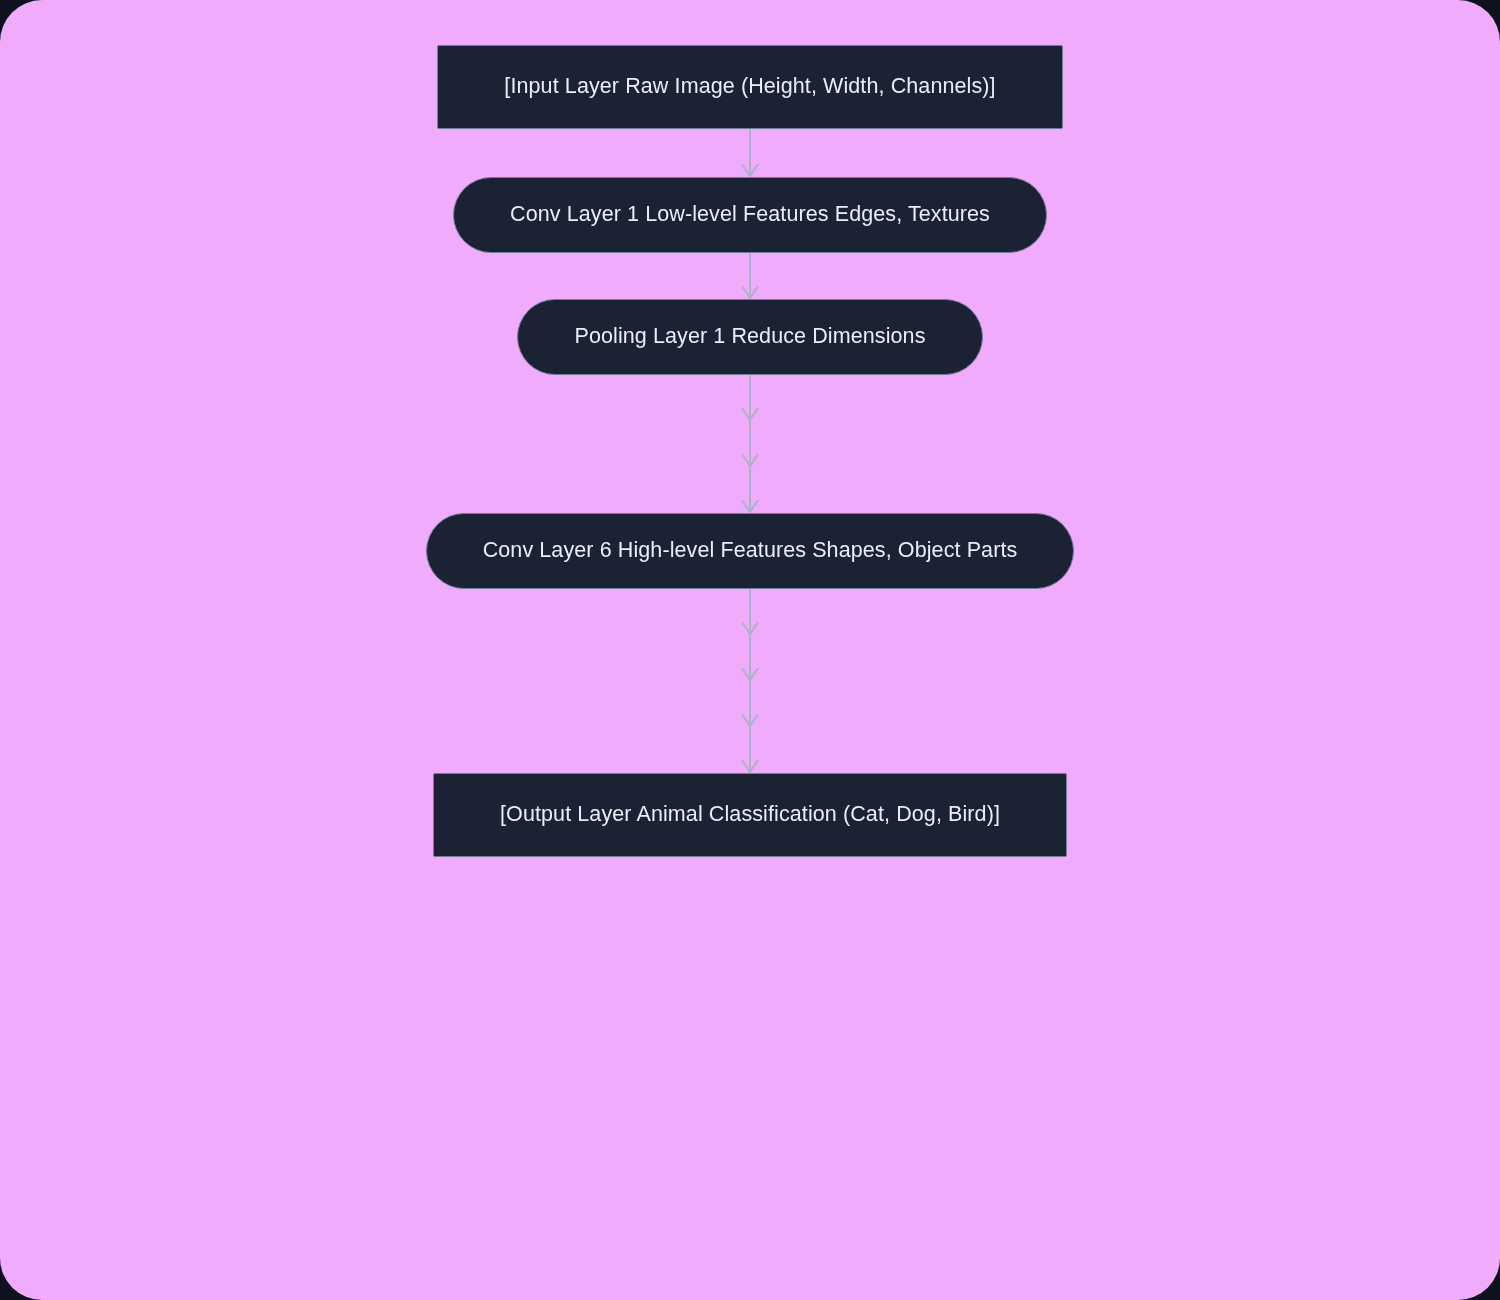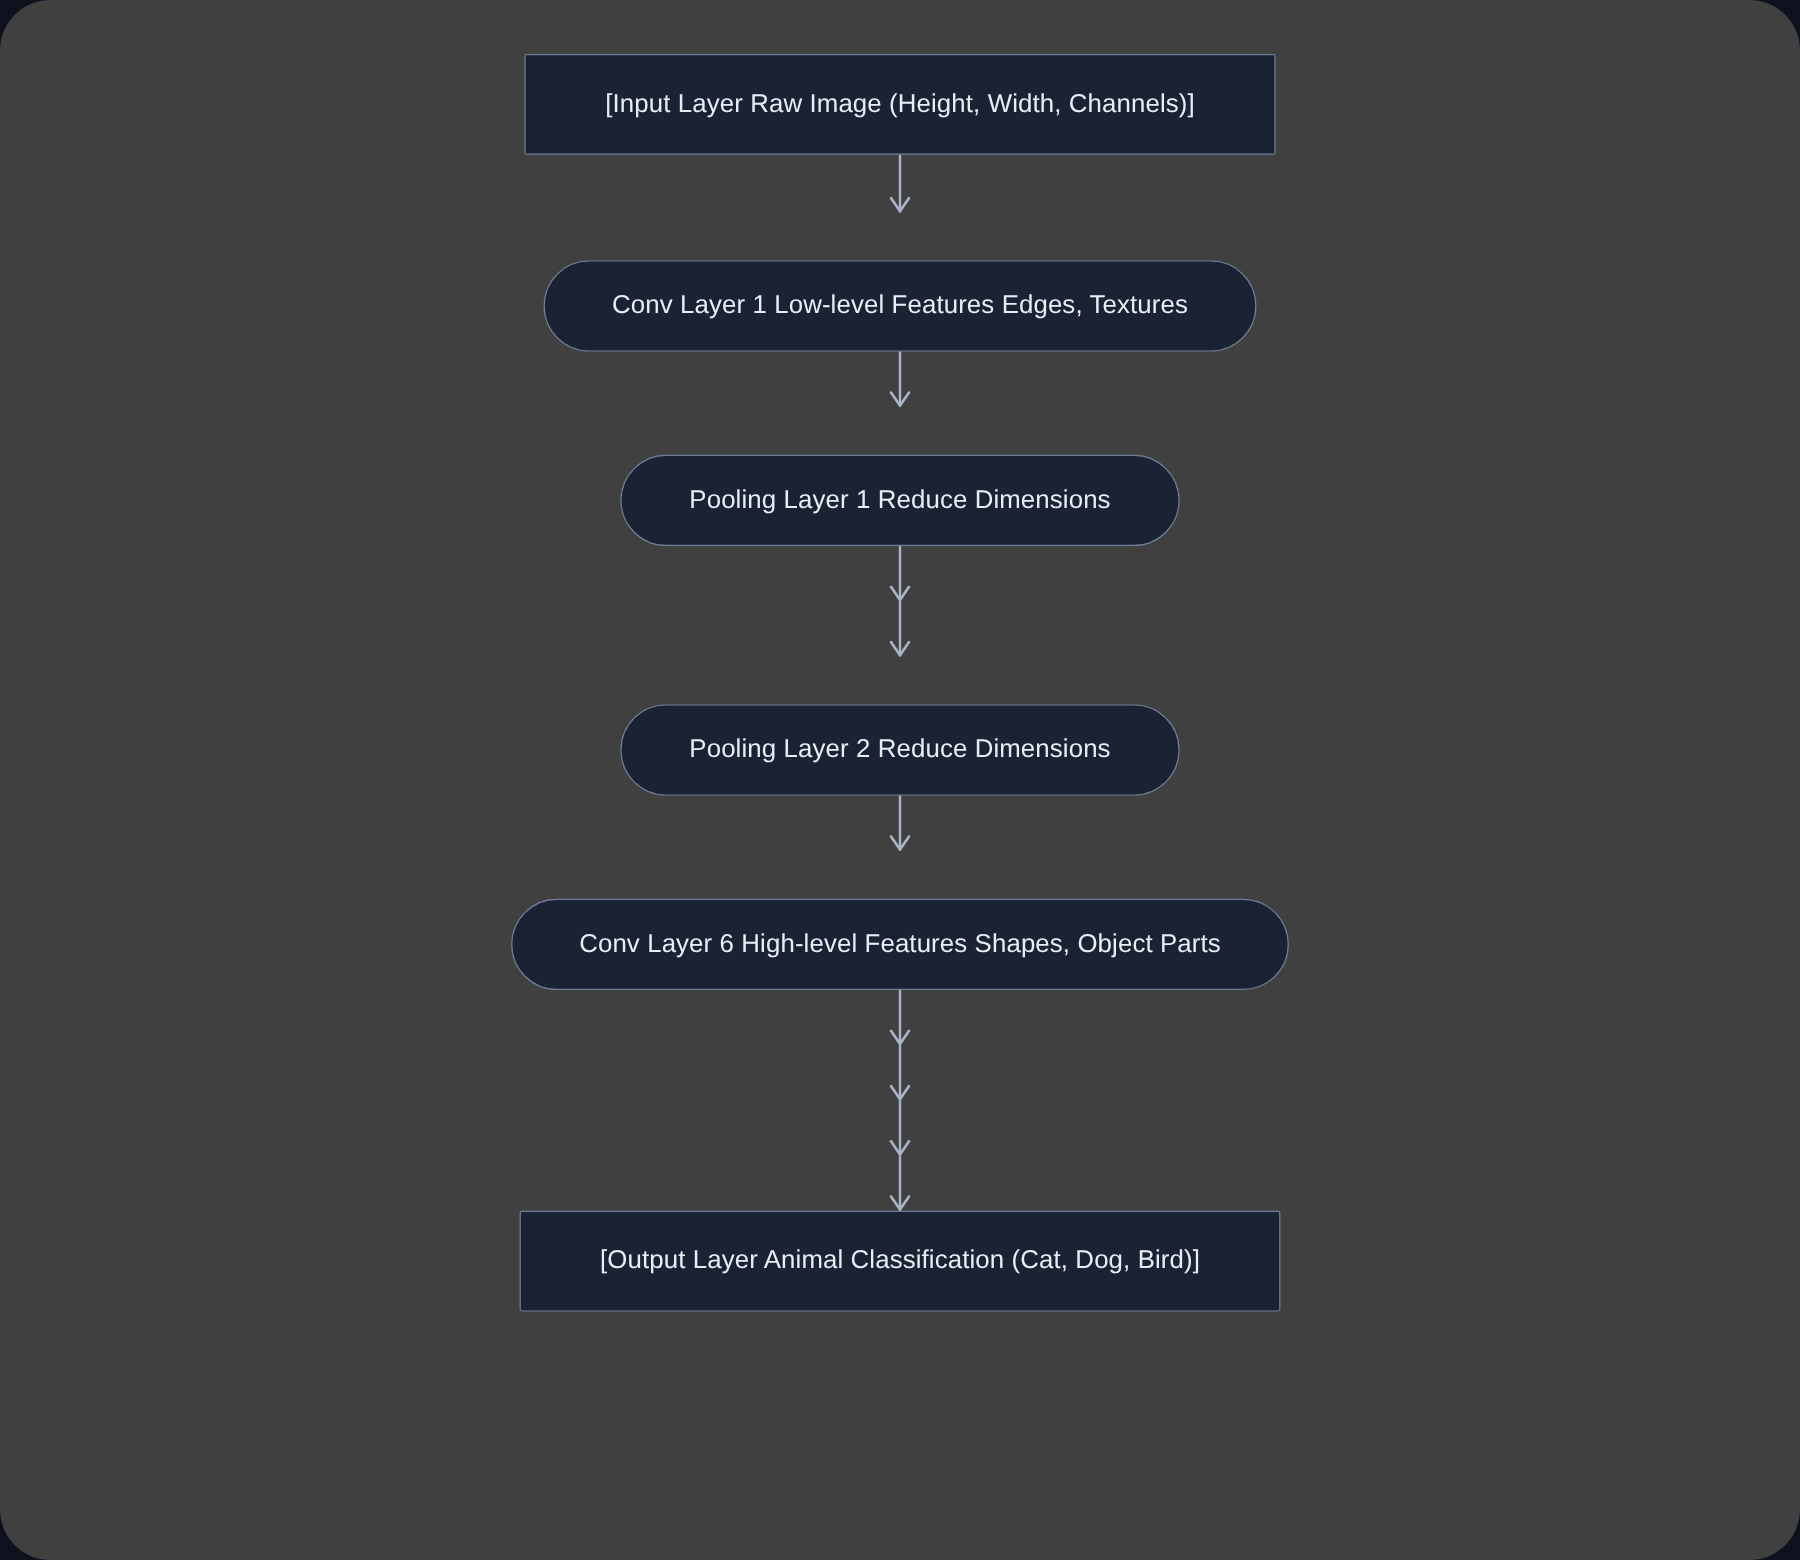--- a/index.html
+++ b/index.html
@@ -11,21 +11,21 @@
     width: 1500px;
     height: 1300px;
     overflow: hidden;
     font-family: "Liberation Sans", sans-serif;
   }
 
   #page {
     position: relative;
     width: 1500px;
     height: 1300px;
-    background: #404040;
+    background: #f0abfc;
     border-radius: 42px;
     box-sizing: border-box;
     overflow: hidden;
   }
 
   #flow {
     position: absolute;
     left: 0;
     top: 0;
     width: 1500px;
@@ -59,21 +59,20 @@
   }
 
   .node.rect {
     border-radius: 2px;
     height: 84px;
     padding: 0 66px;
   }
 
   .node.stadium {
     border-radius: 40px;
-    margin-top: 40px;
   }
 
   .connector {
     width: 2px;
     position: relative;
     display: flex;
     justify-content: center;
   }
   .connector .line {
     width: 2px;
@@ -136,25 +135,20 @@
         </div>
       </div>
       <div class="connector" style="height: 46px;">
         <div class="line"></div>
         <div class="head" style="width: 18px; height: 14px; bottom: -1px;">
           <svg width="18" height="14" viewBox="0 0 18 14" xmlns="http://www.w3.org/2000/svg">
             <path d="M1.5 1 L9 12 L16.5 1" fill="none" stroke="#aab4c6" stroke-width="2.2" stroke-linecap="round" stroke-linejoin="round"></path>
           </svg>
         </div>
       </div>
-      <div class="node-wrap">
-        <div class="node stadium">
-          <span>Pooling Layer 2 Reduce Dimensions</span>
-        </div>
-      </div>
       <div class="connector" style="height: 46px;">
         <div class="line"></div>
         <div class="head" style="width: 18px; height: 14px; bottom: -1px;">
           <svg width="18" height="14" viewBox="0 0 18 14" xmlns="http://www.w3.org/2000/svg">
             <path d="M1.5 1 L9 12 L16.5 1" fill="none" stroke="#aab4c6" stroke-width="2.2" stroke-linecap="round" stroke-linejoin="round"></path>
           </svg>
         </div>
       </div>
       <div class="node-wrap">
         <div class="node stadium">

